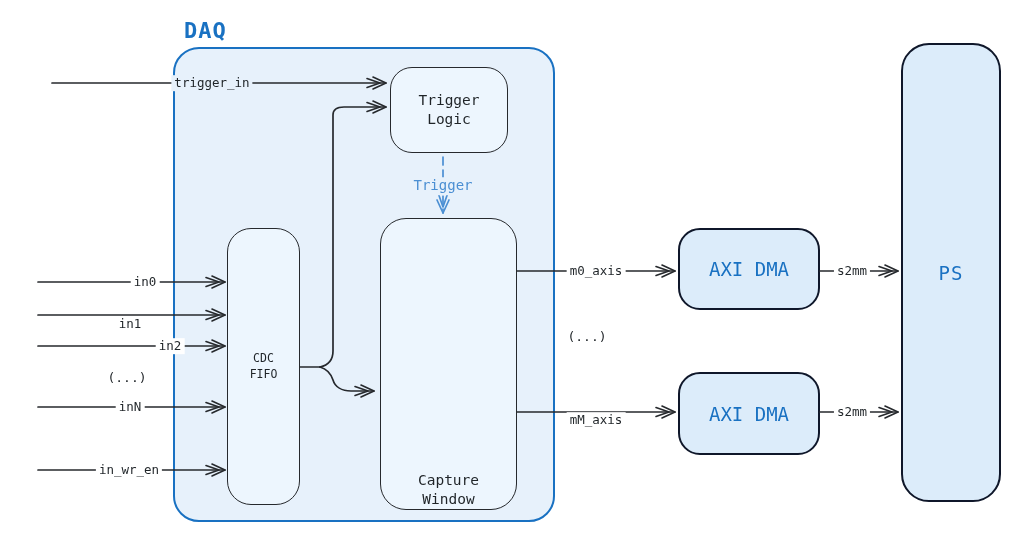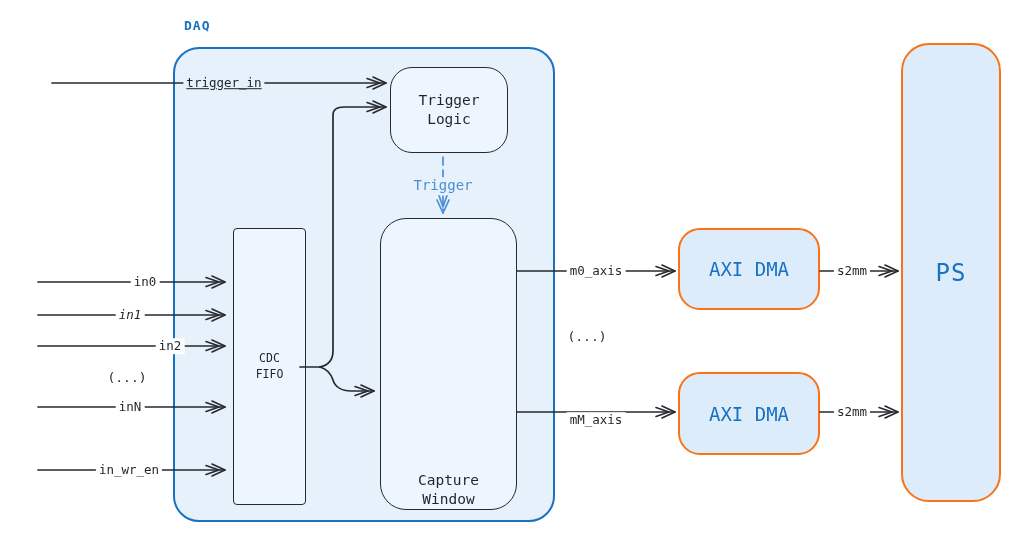--- a/index.html
+++ b/index.html
@@ -11,45 +11,45 @@
   .box { position:absolute; box-sizing:border-box; }
 
   
   .daq {
     left:173px; top:47px; width:382px; height:475px;
     border:2px solid #1971c2; border-radius:26px;
     background:#e7f1fb; z-index:1;
   }
   .daq-label {
     position:absolute; left:184px; top:18px; z-index:6;
-    font-size:13px; font-weight:bold; letter-spacing:1px;
+    font-size:22px; font-weight:bold; letter-spacing:1px;
     color:#1971c2; white-space:nowrap;
   }
 
   
   .inner {
     border:1.5px solid #26292d; background:#edf6fe;
     display:flex; align-items:center; justify-content:center;
     z-index:2;
   }
   .trigger-logic  { left:390px; top:67px;  width:118px; height:86px;  border-radius:22px; }
-  .cdc-fifo       { left:227px; top:228px; width:73px;  height:277px; border-radius:4px;margin-left:6px; }
+  .cdc-fifo       { left:227px; top:228px; width:73px;  height:277px; border-radius:24px; }
   .capture-window { left:380px; top:218px; width:137px; height:292px; border-radius:26px;align-items:flex-end; }
   .box-text { text-align:center; font-size:14.5px; line-height:1.32; color:#1f2428; }
   .cdc-fifo .box-text { font-size:11.5px; }
 
   
   .blue-box {
-    border:2px solid #f97316; background:#dcecfa;
+    border:2px solid #0f172a; background:#dcecfa;
     display:flex; align-items:center; justify-content:center;
     color:#1971c2; z-index:2; white-space:pre;
   }
   .axi0 { left:678px; top:228px; width:142px; height:82px; border-radius:22px; font-size:19px; }
   .axi1 { left:678px; top:372px; width:142px; height:83px; border-radius:22px; font-size:19px; }
-  .ps   { left:901px; top:43px;  width:100px; height:459px; border-radius:28px; font-size:24px; letter-spacing:1px; }
+  .ps   { left:901px; top:43px;  width:100px; height:459px; border-radius:28px; font-size:19px; letter-spacing:1px; }
 
   
   svg.wires { position:absolute; left:0; top:0; z-index:5; }
   .wire { fill:none; stroke:#26292d; stroke-width:1.7; stroke-linecap:round; stroke-linejoin:round; }
   .wire.blue { stroke:#4b8fd3; }
 
   
   .sig {
     position:absolute; transform:translate(-50%,-50%); z-index:6;
     font-size:12.5px; color:#1f2428; padding:0 3px;
@@ -120,24 +120,24 @@
 
     <path class="wire blue" d="M 443 157 V 213" stroke-dasharray="8 5" marker-end="url(#arrow-blue)"></path>
 
     <path class="wire" d="M 517 271 H 675" marker-end="url(#arrow-dark)"></path>
     <path class="wire" d="M 517 412 H 675" marker-end="url(#arrow-dark)"></path>
 
     <path class="wire" d="M 820 271 H 898" marker-end="url(#arrow-dark)"></path>
     <path class="wire" d="M 820 412 H 898" marker-end="url(#arrow-dark)"></path>
   </svg>
 
-  <div class="sig on-daq" style="left:224px; top:83px;text-decoration:underline;">trigger_in</div>
+  <div class="sig on-daq" style="left:212px; top:83px;">trigger_in</div>
 
   <div class="sig" style="left:130px; top:282px;margin-left:15px;">in0</div>
-  <div class="sig" style="left:130px; top:315px;font-style:italic;">in1</div>
+  <div class="sig" style="left:130px; top:324px;">in1</div>
   <div class="sig" style="left:130px; top:346px;margin-left:40px;">in2</div>
   <div class="sig plain" style="left:127px; top:378px;">(...)</div>
   <div class="sig" style="left:130px; top:407px;">inN</div>
   <div class="sig" style="left:129px; top:470px;">in_wr_en</div>
 
   <div class="sig blue" style="left:443px; top:186px;">Trigger</div>
 
   <div class="sig" style="left:596px; top:271px;">m0_axis</div>
   <div class="sig plain" style="left:587px; top:337px;">(...)</div>
   <div class="sig" style="left:596px; top:420px;">mM_axis</div>

